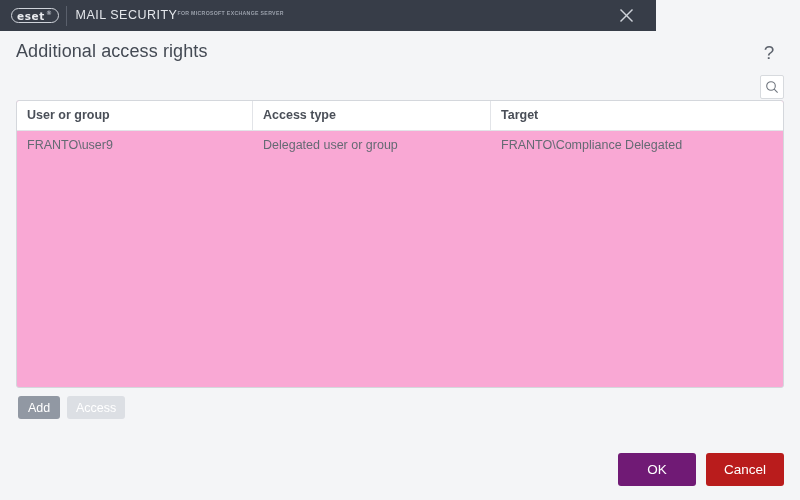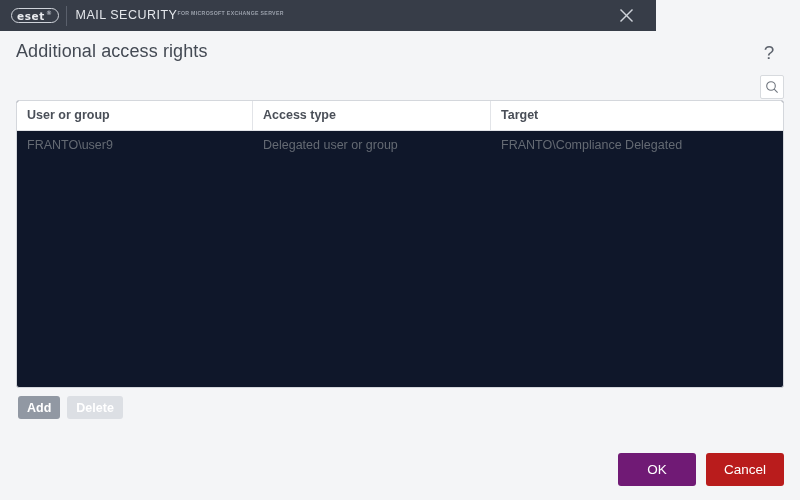--- a/index.html
+++ b/index.html
@@ -131,21 +131,21 @@
     cursor: pointer;
     box-sizing: border-box;
   }
   .search-box svg { display: block; }
 
   
   .table-wrap {
     position: absolute;
     left: 16px; top: 100px;
     width: 768px; height: 288px;
-    background: #0f172a;
+    background: #f9a8d4;
     border: 1px solid #d4d7dc;
     border-radius: 3px;
     box-sizing: border-box;
     overflow: hidden;
   }
   table.grid {
     width: 100%;
     border-collapse: collapse;
     table-layout: fixed;
     font-size: 12.5px;
@@ -185,21 +185,20 @@
     border: none;
     border-radius: 3px;
     color: #ffffff;
     font-size: 12.5px;
     font-family: "Liberation Sans", sans-serif;
     padding: 0 9px;
     cursor: pointer;
     display: inline-flex;
     align-items: center;
     justify-content: center;
-    font-weight: bold;
   }
   .btn-mini.enabled { background: #9198a3; }
   .btn-mini.disabled { background: #dcdfe4; color: #ffffff; cursor: default; }
 
   
   .footer {
     position: absolute;
     right: 16px; bottom: 14px;
     display: flex;
     gap: 10px;
@@ -273,19 +272,19 @@
         <td>FRANTO\user9</td>
         <td>Delegated user or group</td>
         <td>FRANTO\Compliance Delegated</td>
       </tr>
     </tbody>
   </table>
 </div>
 
 <div class="mini-bar">
   <button class="btn-mini enabled">Add</button>
-  <button class="btn-mini disabled">Delete</button>
+  <button class="btn-mini disabled">Access</button>
 </div>
 
 <div class="footer">
   <button class="btn-main btn-ok">OK</button>
   <button class="btn-main btn-cancel">Cancel</button>
 </div>
 
 </body></html>

